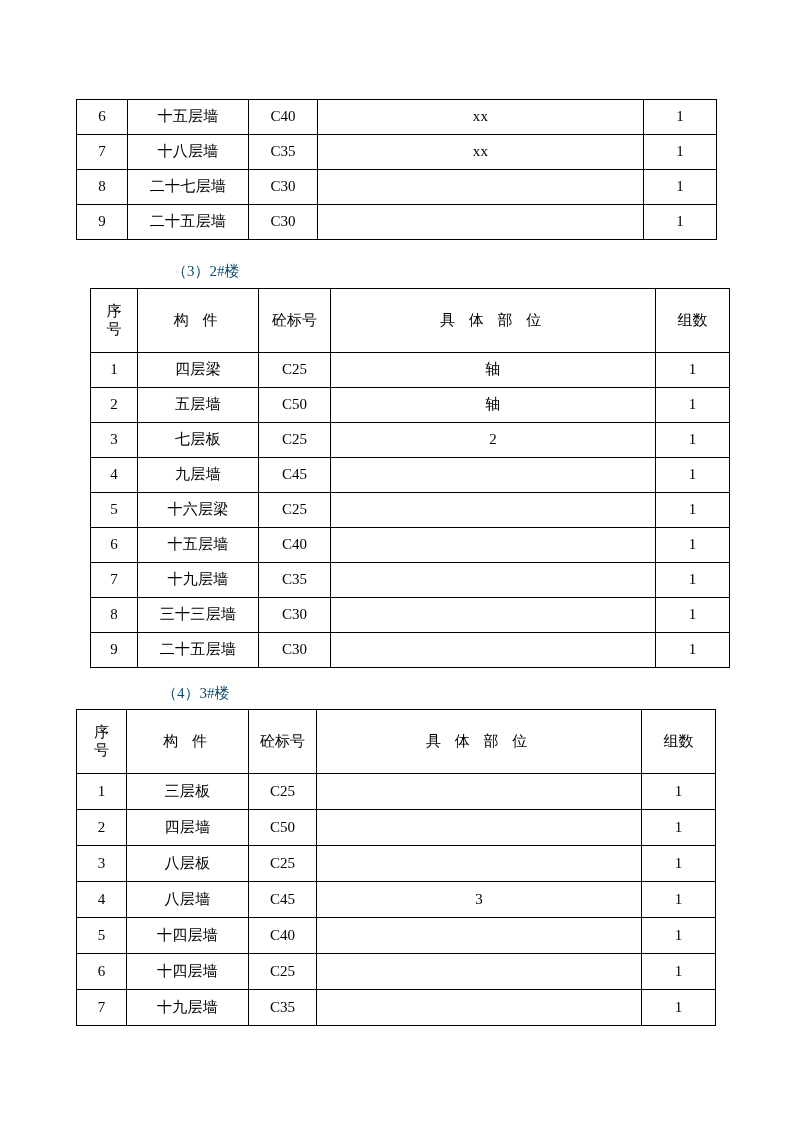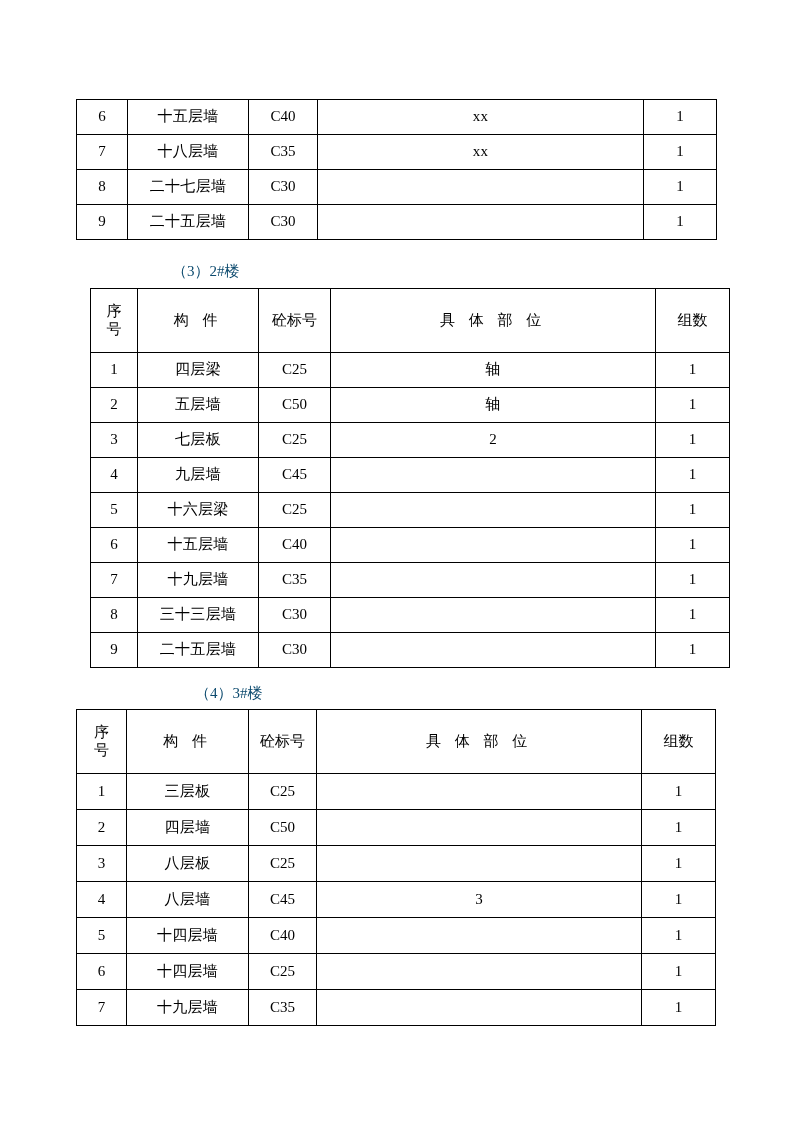--- a/index.html
+++ b/index.html
@@ -98,21 +98,21 @@
   #table-3 { left: 76px; top: 709px; width: 639px; }
   #table-3 col.c1 { width: 50px; }
   #table-3 col.c2 { width: 122px; }
   #table-3 col.c3 { width: 68px; }
   #table-3 col.c4 { width: 325px; }
   #table-3 col.c5 { width: 74px; }
   #table-3 td.body-cell { height: 35px; }
   #table-3 td.head-cell { height: 63px; }
 
   #caption-2 { left: 172px; top: 264px; }
-  #caption-3 { left: 162px; top: 686px; margin-left: 33px; }
+  #caption-3 { left: 162px; top: 686px; }
 </style>
 </head>
 <body>
 
 <div class="page">
 
   <table class="doc-table" id="table-1">
     <colgroup>
       <col class="c1">
         <col class="c2">

